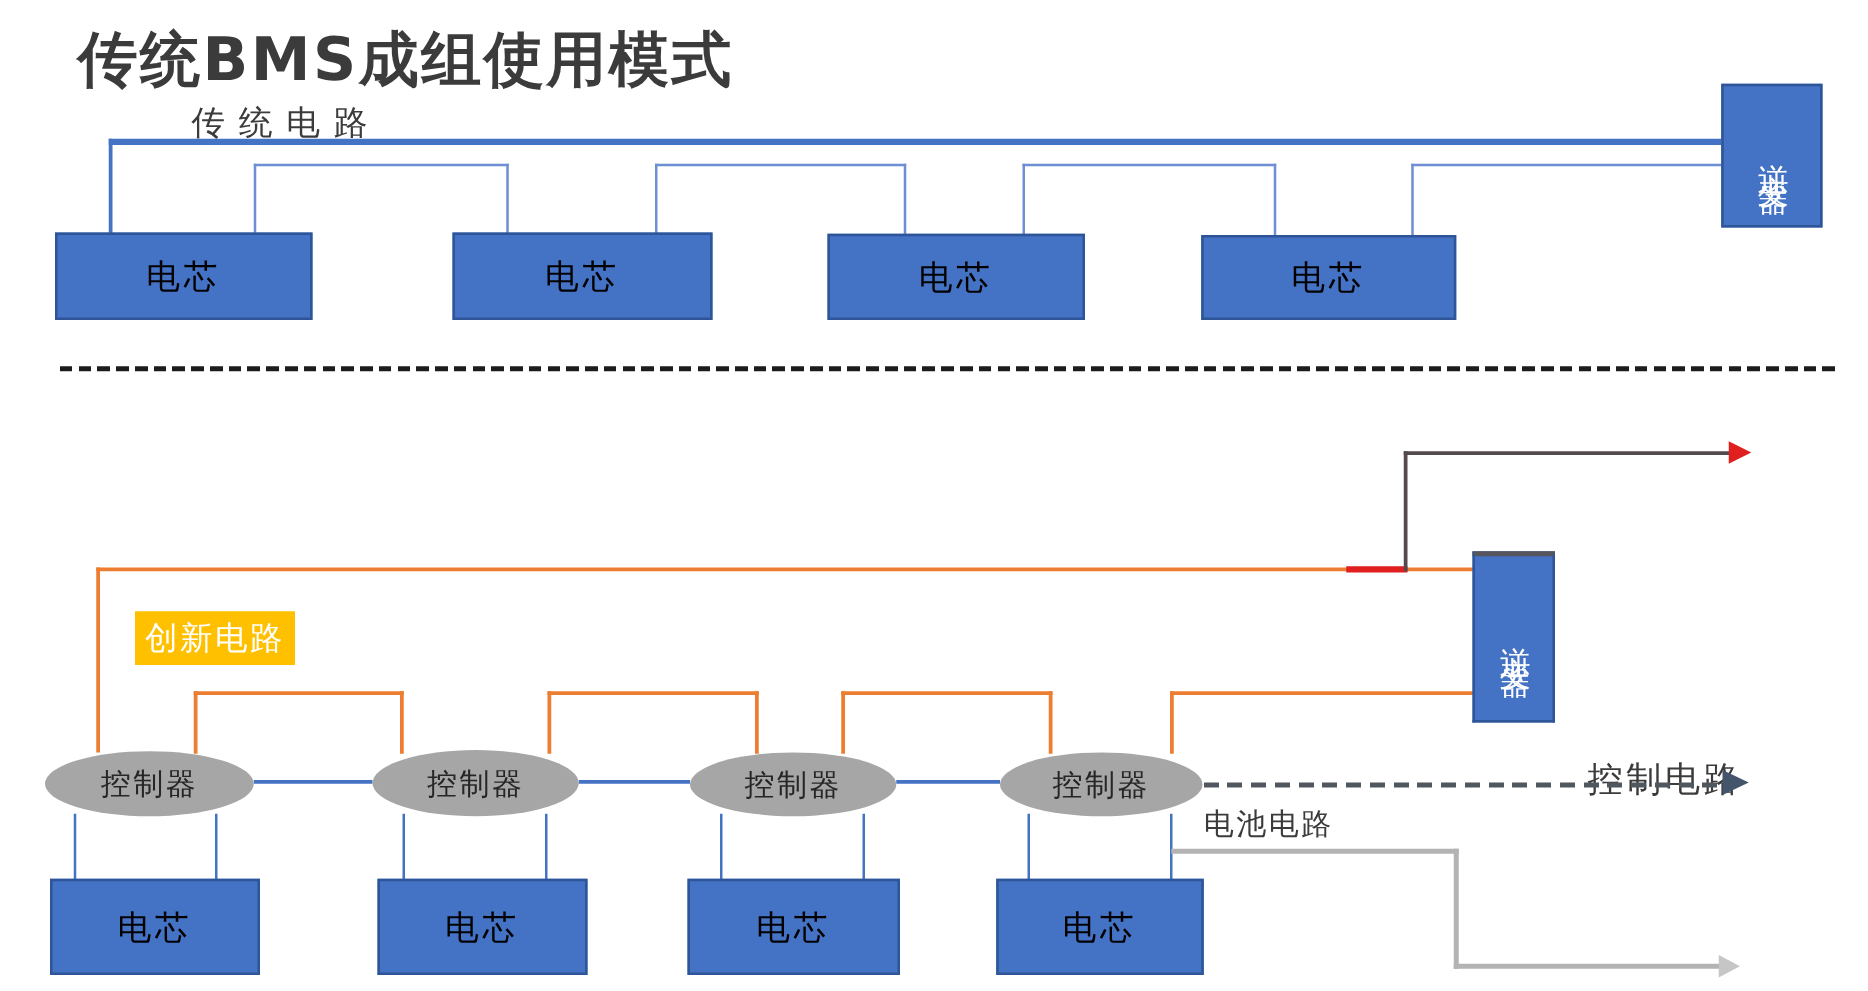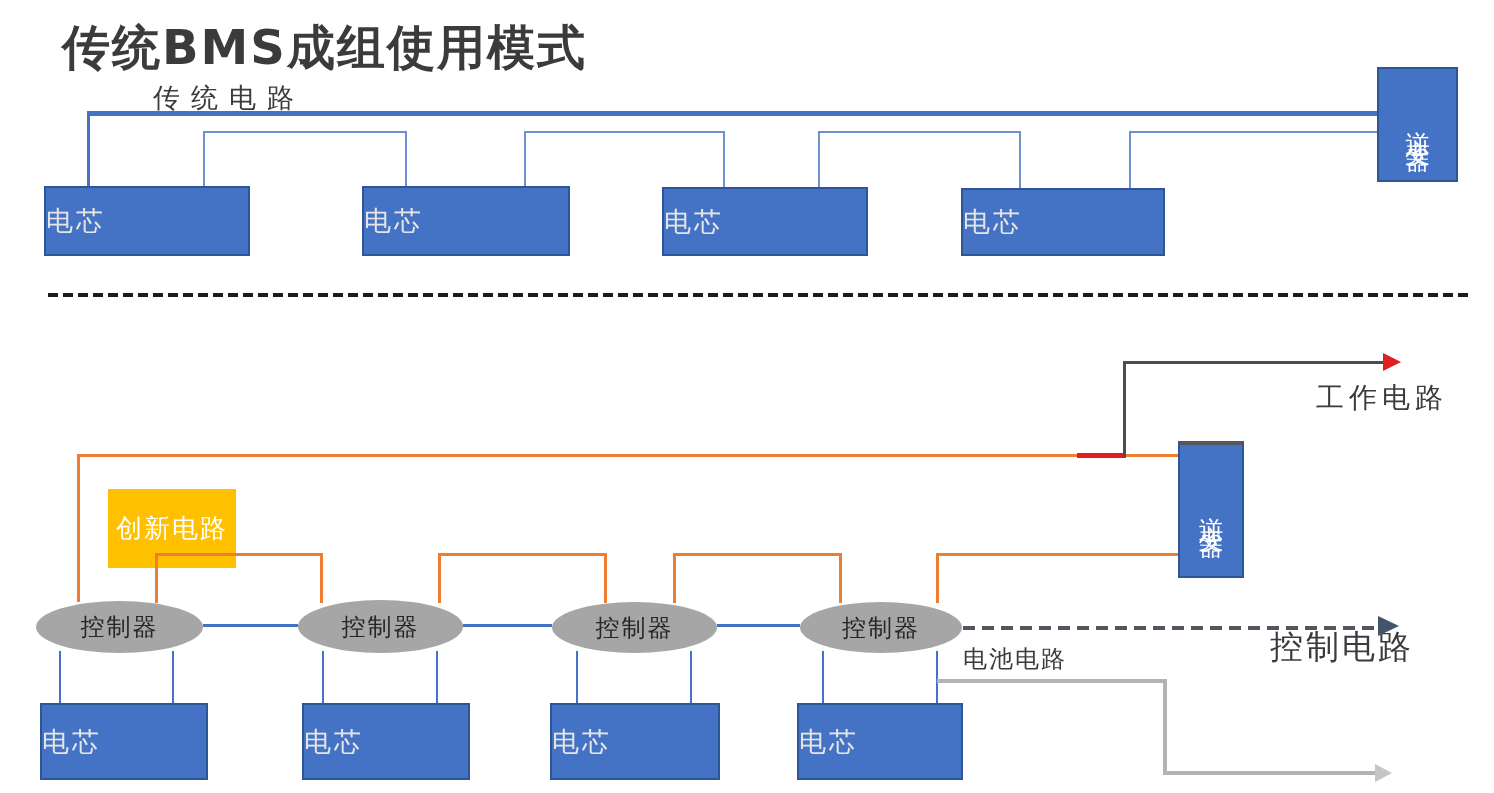--- a/index.html
+++ b/index.html
@@ -12,21 +12,21 @@
   .blue{background:var(--thick_blue,#4472C4);}
   .tblue{background:var(--thin_blue,#6E8FD4);}
   .or{background:var(--orange,#ED7D31);}
   .dark{background:var(--dark_line,#54494E);}
   .red{background:var(--red,#E01F1F);}
   .bgray{background:var(--battery_gray,#B3B3B3);}
   
   .cell{
     position:absolute;background:var(--box_blue,#4472C4);
     border:2px solid var(--box_border,#2E5597);
-    color:#e5e5e5;display:flex;align-items:center;
+    color:#000000;display:flex;align-items:center;justify-content:center;
     font-family:Liberation Serif, serif;
     font-size:27px;letter-spacing:3px;box-sizing:border-box;
   }
   .inverter{
     position:absolute;background:var(--box_blue,#4472C4);
     border:2px solid var(--box_border,#2E5597);
     color:#ffffff;display:flex;align-items:center;justify-content:center;
     box-sizing:border-box;
   }
   .inv2{border-top:4px solid #56565C;}
@@ -51,24 +51,24 @@
     font-size:35px;font-weight:bold;letter-spacing:3px;
     font-family:"Liberation Serif","DejaVu Serif",serif;
   }
   .lbl{
     position:absolute;color:var(--title_dark,#3B3B3B);
     font-family:"Liberation Serif","DejaVu Serif",serif;
   }
   .lbl-trad{left:113px;top:80px;font-size:27px;letter-spacing:11px;margin-left:40px;}
   .lbl-innov{
     left:108px;top:489px;background:var(--yellow,#FFC000);color:#ffffff;
-    font-size:26px;letter-spacing:2px;padding:22px 8px;
+    font-size:26px;letter-spacing:2px;padding:4px 8px;
   }
   .lbl-work{left:1316px;top:379px;font-size:28px;letter-spacing:5px;}
-  .lbl-control{left:1270px;top:605px;font-size:33px;letter-spacing:3px;margin-top:20px;}
+  .lbl-control{left:1270px;top:605px;font-size:28px;letter-spacing:3px;}
   .lbl-battery{left:963px;top:643px;font-size:24px;letter-spacing:2px;}
   
   .divider{
     position:absolute;left:48px;top:293px;width:1422px;height:4px;
     background:repeating-linear-gradient(90deg,var(--divider_black,#1C1C1C) 0 10px,transparent 10px 15px);
   }
   .ctl-dash{
     position:absolute;left:963px;top:626px;width:415px;height:4px;
     background:repeating-linear-gradient(90deg,var(--control_dash,#51575F) 0 12px,transparent 12px 19px);
   }
@@ -125,21 +125,20 @@
 
   <div class="lbl lbl-innov">创新电路</div>
 
   <div class="h or" style="left:77px;top:454px;width:1102px;height:3px;"></div>
   <div class="v or" style="left:77px;top:454px;width:3px;height:148px;"></div>
 
   <div class="h red" style="left:1077px;top:453px;width:49px;height:5px;"></div>
   <div class="v dark" style="left:1123px;top:361px;width:3px;height:96px;"></div>
   <div class="h dark" style="left:1123px;top:361px;width:262px;height:3px;"></div>
   <div class="arr arr-work"></div>
-  <div class="lbl lbl-work">工作电路</div>
 
   <div class="v or" style="left:155px;top:553px;width:3px;height:50px;"></div>
   <div class="h or" style="left:155px;top:553px;width:168px;height:3px;"></div>
   <div class="v or" style="left:320px;top:553px;width:3px;height:50px;"></div>
 
   <div class="v or" style="left:438px;top:553px;width:3px;height:50px;"></div>
   <div class="h or" style="left:438px;top:553px;width:169px;height:3px;"></div>
   <div class="v or" style="left:604px;top:553px;width:3px;height:50px;"></div>
 
   <div class="v or" style="left:673px;top:553px;width:3px;height:50px;"></div>

